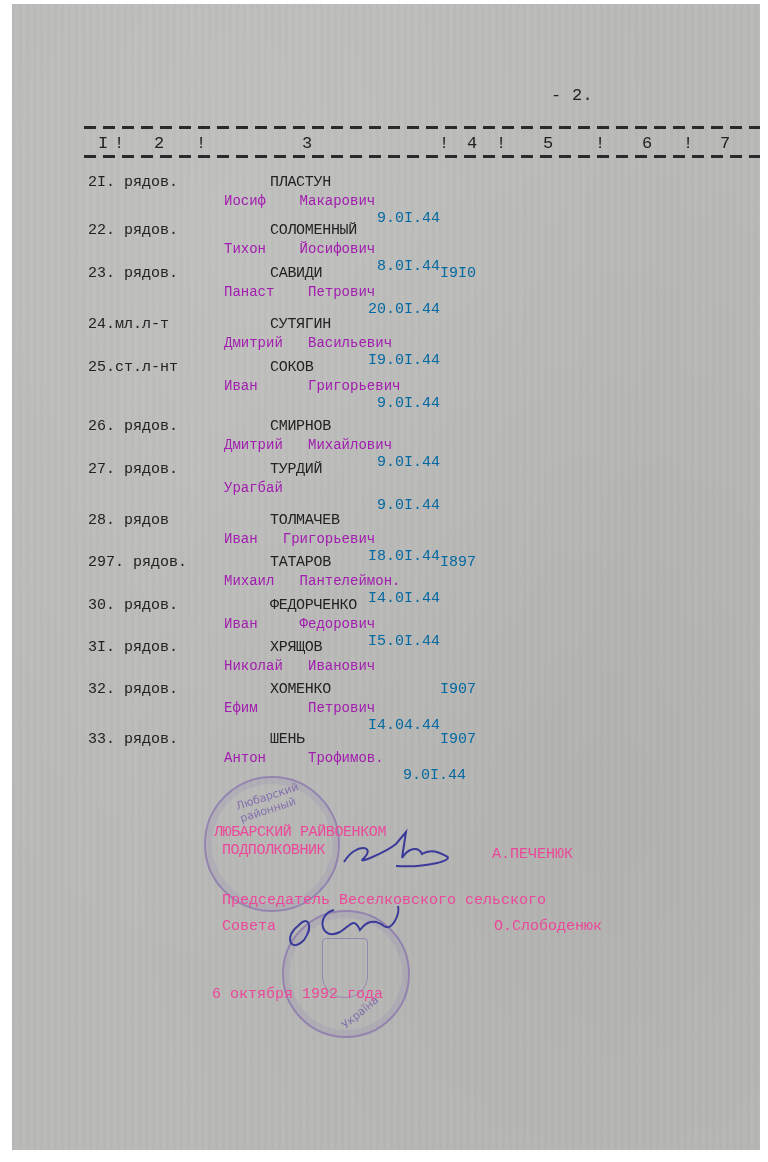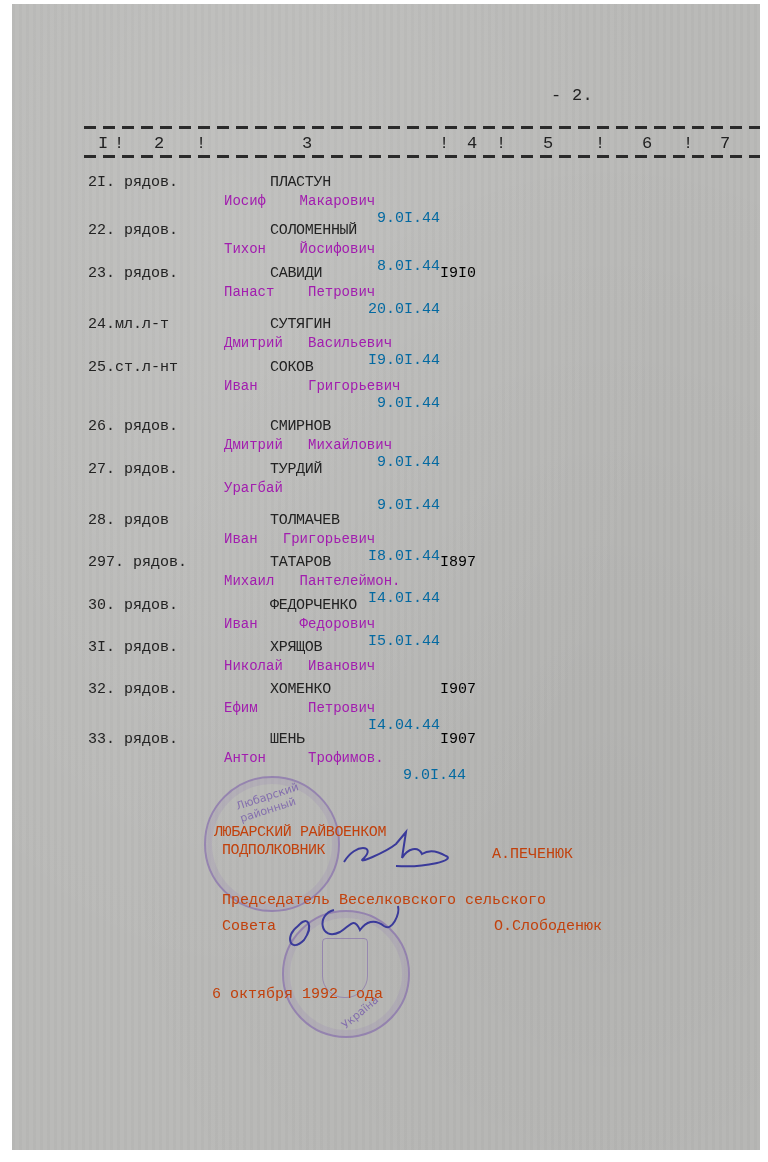--- a/index.html
+++ b/index.html
@@ -19,24 +19,24 @@
     .page-num { left: 551px; top: 86px; font-size: 17px; }
     .dash-line {
       position: absolute; left: 84px; width: 676px; height: 3px;
       background: repeating-linear-gradient(90deg, #2a2a2a 0 12px, transparent 12px 19px);
     }
     .hdr { position: absolute; top: 134px; font-size: 17px; color: #222; }
     .row { position: absolute; left: 0; width: 616px; height: 44px; }
     .row .num { position: absolute; left: 88px; top: 0; font-size: 15px; color: #222; white-space: pre; }
     .row .surname { position: absolute; left: 270px; top: 0; font-size: 15px; color: #222; letter-spacing: -0.3px; white-space: pre; font-family: Liberation Mono, monospace; }
     .row .given { position: absolute; left: 224px; top: 19px; font-size: 14px; color: #a21caf; white-space: pre; }
-    .row .year { position: absolute; left: 440px; top: 0; font-size: 15px; color: #000000; }
+    .row .year { position: absolute; left: 440px; top: 0; font-size: 15px; color: #0369a1; }
     .row .date { position: absolute; right: 176px; top: 0; font-size: 15px; color: #0369a1; text-align: right; margin-top: 36px; }
     .violet { color: #4a3a8c; }
-    .sig-block { position: absolute; font-size: 15px; color: #c2410c; white-space: pre; }
+    .sig-block { position: absolute; font-size: 15px; color: #ec4899; white-space: pre; }
     .stamp {
       position: absolute; border-radius: 50%; border: 2px solid rgba(120,90,170,0.55);
       box-shadow: inset 0 0 0 6px rgba(130,100,180,0.12);
     }
     .stamp .ring-text { position: absolute; font-size: 11px; color: rgba(110,80,170,0.7); font-family: "DejaVu Sans", sans-serif; }
     .signature { position: absolute; }
   </style>
 </head>
 <body>
 

